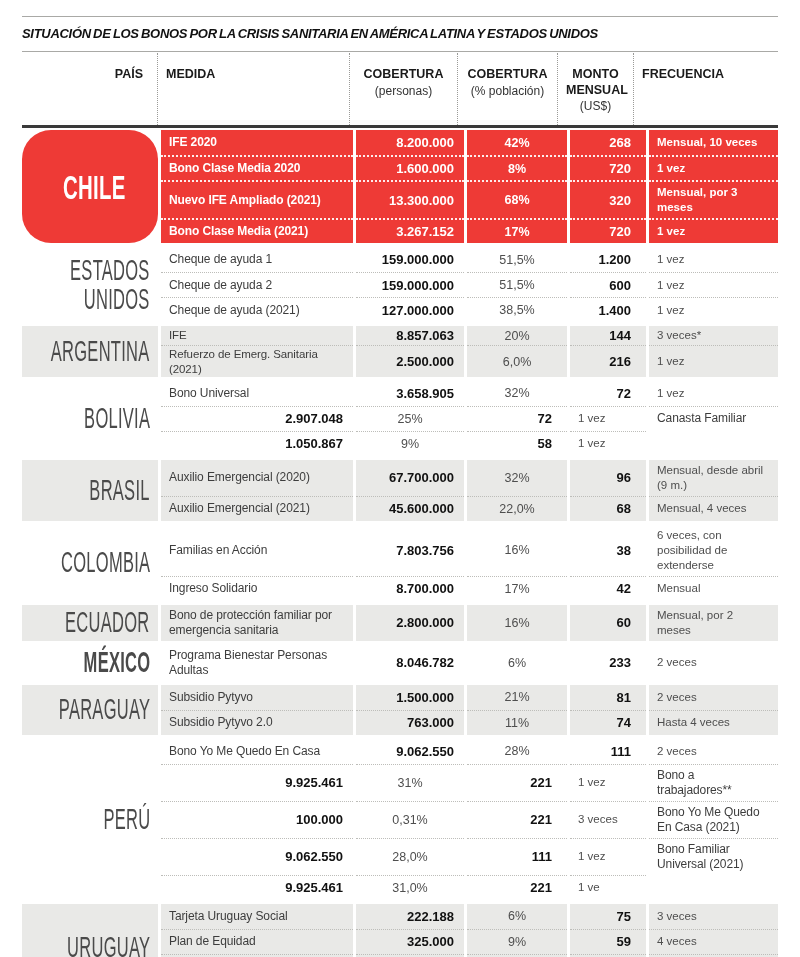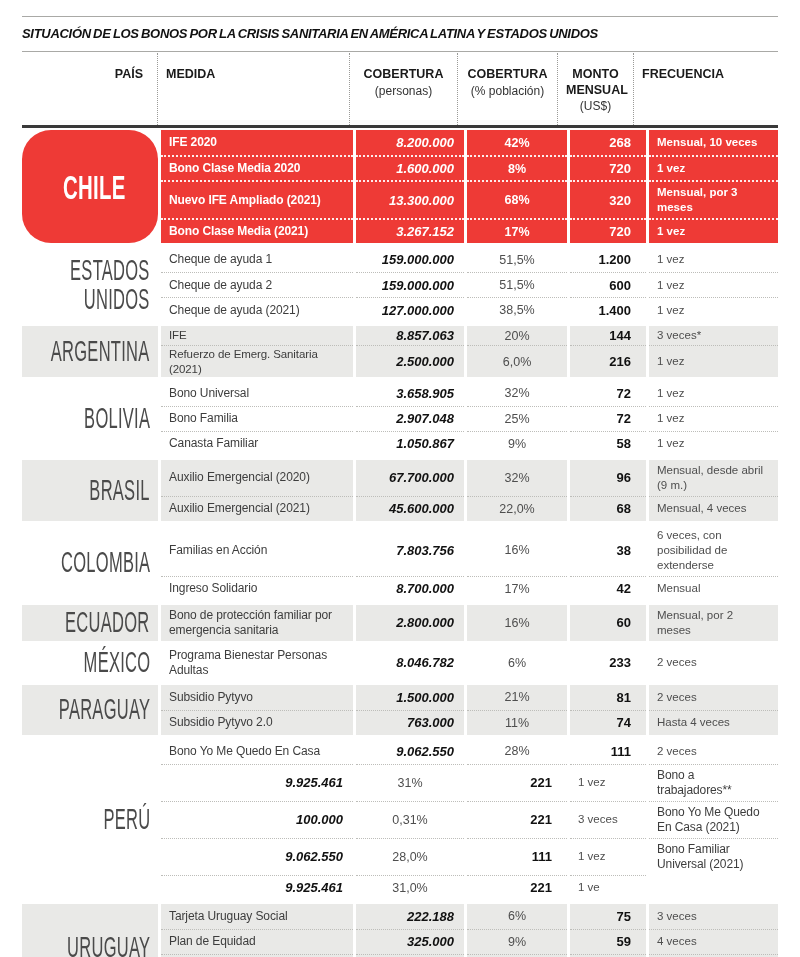--- a/index.html
+++ b/index.html
@@ -35,21 +35,21 @@
   .country-label { font-size:30px; line-height:0.95; color:#4a4a4a;
                    transform:scaleX(0.55); transform-origin:100% 50%;
                    white-space:pre-line; text-align:right; letter-spacing:0.5px; }
   .red-sec .country-cell { justify-content:center; padding-right:0;border-radius:29px; }
   .red-sec .country-label { color:#fff; font-weight:bold; font-size:34px;
                    transform:scaleX(0.6); transform-origin:50% 50%; text-align:center; }
 
   .c-measure { justify-content:flex-start; font-size:12px; letter-spacing:-0.1px; line-height:1.25; }
   .section.compact .c-measure { font-size:11.5px; }
   .c-people  { justify-content:flex-end; font-weight:bold; color:#111;
-               font-size:13px; padding-right:10px;font-style:italic; }
+               font-size:13px; padding-right:10px; }
   .c-pct     { justify-content:center; color:#4e4e4e; font-size:12.5px; text-align:center; }
   .c-amount  { justify-content:flex-end; font-weight:bold; color:#111;
                font-size:13px; padding-right:15px; }
   .c-freq    { justify-content:flex-start; color:#4e4e4e; font-size:11.5px; line-height:1.3; }
 
   .sep { border-top:1px dotted #bdbdb9; }
   .red-sec .cell { color:#fff; font-weight:bold; }
   .red-sec .c-people, .red-sec .c-amount, .red-sec .c-pct { color:#fff; }
   .red-sec .sep { border-top:2px dotted rgba(255,255,255,0.9); }
 </style>
@@ -249,23 +249,20 @@
         </div>
         <div class="cell c-pct">
           <span>32%</span>
         </div>
         <div class="cell c-amount">
           <span>72</span>
         </div>
         <div class="cell c-freq">
           <span>1 vez</span>
         </div>
-        <div class="cell c-measure sep">
-          <span>Bono Familia</span>
-        </div>
         <div class="cell c-people sep">
           <span>2.907.048</span>
         </div>
         <div class="cell c-pct sep">
           <span>25%</span>
         </div>
         <div class="cell c-amount sep">
           <span>72</span>
         </div>
         <div class="cell c-freq sep">
@@ -371,21 +368,21 @@
           <span>16%</span>
         </div>
         <div class="cell c-amount">
           <span>60</span>
         </div>
         <div class="cell c-freq">
           <span>Mensual, por 2 meses</span>
         </div>
       </div>
       <div class="grid6 section" style="--bg: #ffffff;">
-        <div class="cell country-cell" style="grid-row: 1 / span 1;">
+        <div class="cell country-cell" style="grid-row: 1 / span 1; font-weight: bold;">
           <div class="country-label">MÉXICO</div>
         </div>
         <div class="cell c-measure">
           <span>Programa Bienestar Personas Adultas</span>
         </div>
         <div class="cell c-people">
           <span>8.046.782</span>
         </div>
         <div class="cell c-pct">
           <span>6%</span>

